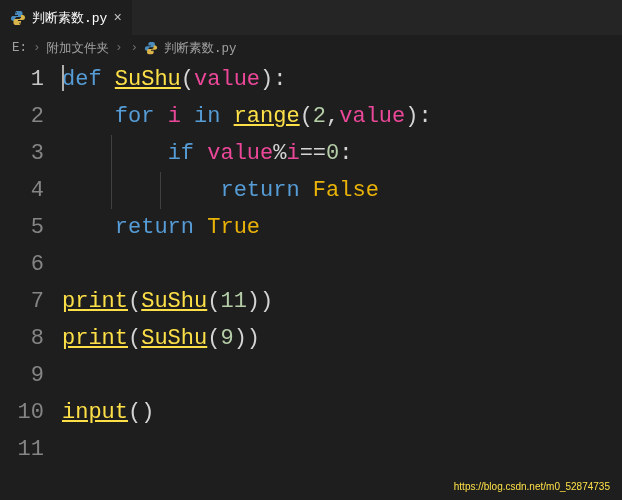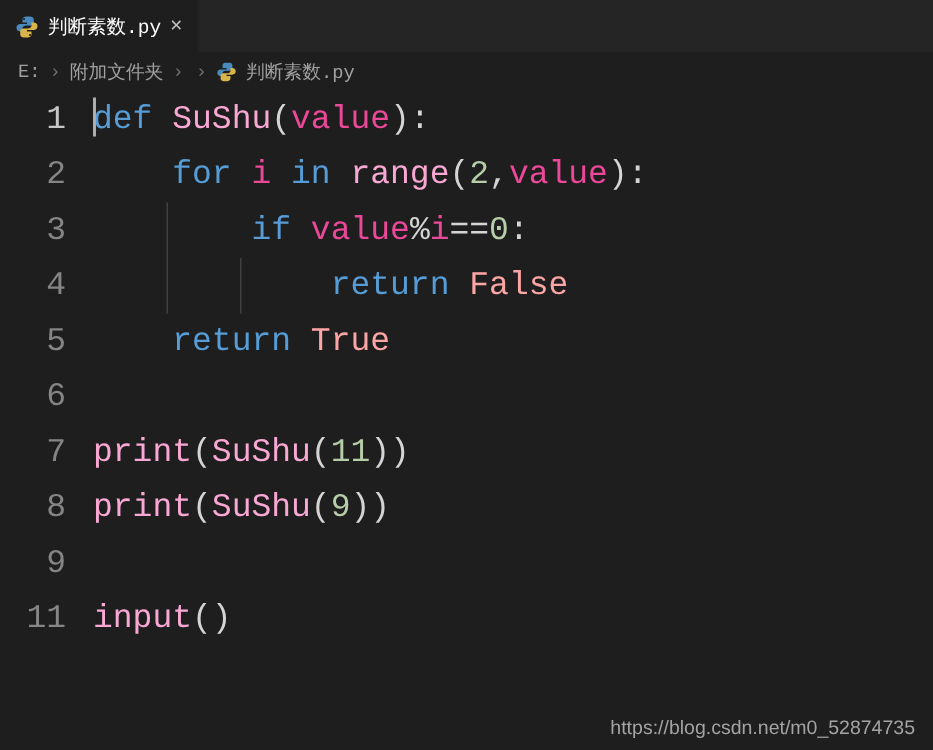--- a/index.html
+++ b/index.html
@@ -75,32 +75,32 @@
     width: 2px;
     height: 26px;
     background: #aeafad;
     vertical-align: middle;
     margin-right: -2px;
     position: relative;
     top: -1px;
   }
   
   .kw   { color: #569cd6; }     
-  .fn   { color: #f9a8d4; }     
+  .fn   { color: #fde047; text-decoration: underline; }     
   .var  { color: #ec4899; }     
   .punc { color: #d4d4d4; }
   .op   { color: #d4d4d4; }
   .num  { color: #b5cea8; }
-  .bool { color: #fca5a5; }
+  .bool { color: #eab308; }
   .watermark {
     position: absolute;
     bottom: 8px;
     right: 12px;
-    font-size: 13px;
-    color: #a3a3a3;
+    font-size: 10px;
+    color: #fde047;
     font-family: Arial, sans-serif;
   }
 </style>
 </head>
 <body>
 
 <div class="tab-bar">
   <div class="tab">
     <span class="tab-icon">
       <svg viewBox="0 0 16 16" width="16" height="16">
@@ -142,18 +142,19 @@
   <div class="gutter">
       <div class="active">1</div>
       <div>2</div>
       <div>3</div>
       <div>4</div>
       <div>5</div>
       <div>6</div>
       <div>7</div>
       <div>8</div>
       <div>9</div>
+      <div>10</div>
       <div>11</div>
     </div>
   <div class="code"><div class="code-line"><span class="cursor-mark"></span><span></span><span class="kw">def</span><span class="punc"> </span><span class="fn">SuShu</span><span class="punc">(</span><span class="var">value</span><span class="punc">)</span><span class="punc">:</span></div><div class="code-line"><span>    </span><span class="kw">for</span><span class="punc"> </span><span class="var">i</span><span class="punc"> </span><span class="kw">in</span><span class="punc"> </span><span class="fn">range</span><span class="punc">(</span><span class="num">2</span><span class="punc">,</span><span class="var">value</span><span class="punc">)</span><span class="punc">:</span></div><div class="code-line"><span class="indent-guide" style="left: 48.8px;"></span><span>        </span><span class="kw">if</span><span class="punc"> </span><span class="var">value</span><span class="op">%</span><span class="var">i</span><span class="op">==</span><span class="num">0</span><span class="punc">:</span></div><div class="code-line"><span class="indent-guide" style="left: 48.8px;"></span><span class="indent-guide" style="left: 97.6px;"></span><span>            </span><span class="kw">return</span><span class="punc"> </span><span class="bool">False</span></div><div class="code-line"><span>    </span><span class="kw">return</span><span class="punc"> </span><span class="bool">True</span></div><div class="code-line"><span></span></div><div class="code-line"><span></span><span class="fn">print</span><span class="punc">(</span><span class="fn">SuShu</span><span class="punc">(</span><span class="num">11</span><span class="punc">)</span><span class="punc">)</span></div><div class="code-line"><span></span><span class="fn">print</span><span class="punc">(</span><span class="fn">SuShu</span><span class="punc">(</span><span class="num">9</span><span class="punc">)</span><span class="punc">)</span></div><div class="code-line"><span></span></div><div class="code-line"><span></span><span class="fn">input</span><span class="punc">(</span><span class="punc">)</span></div><div class="code-line"><span></span></div></div>
 </div>
 
 <div class="watermark">https://blog.csdn.net/m0_52874735</div>
 
 </body></html>

